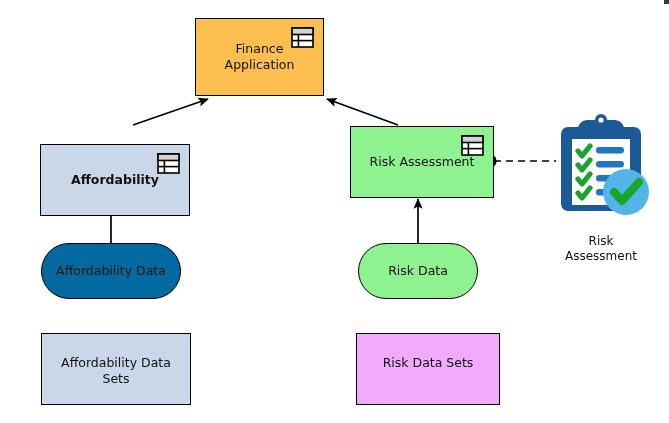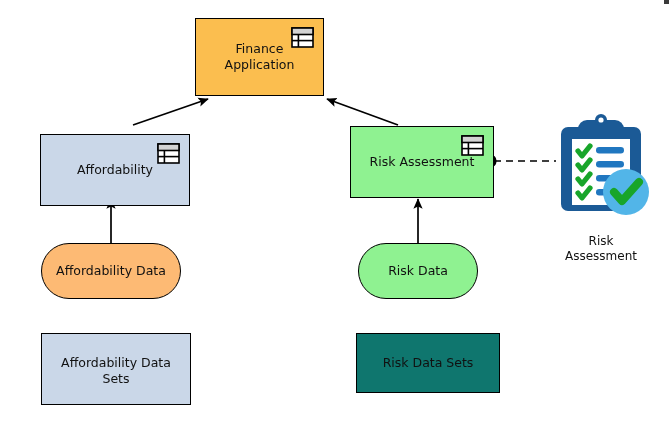--- a/index.html
+++ b/index.html
@@ -114,53 +114,53 @@
   <div class="node" style="left:195px; top:18px; width:129px; height:78px; background:#fbbe4f;">
     <svg class="glyph-table" viewBox="0 0 23 21" xmlns="http://www.w3.org/2000/svg">
       <rect x="1" y="1" width="21" height="19" fill="#ffffff" stroke="#000000" stroke-width="1.6"></rect>
       <rect x="1" y="1" width="21" height="6.5" fill="#d3d3d3" stroke="#000000" stroke-width="1.6"></rect>
       <line x1="1" y1="13.6" x2="22" y2="13.6" stroke="#000000" stroke-width="1.6"></line>
       <line x1="7.4" y1="7.5" x2="7.4" y2="20" stroke="#000000" stroke-width="1.6"></line>
     </svg>
     <span class="label">Finance Application</span>
   </div>
 
-  <div class="node" style="left:40px; top:134px; width:150px; height:72px; background:#cad7e8;">
+  <div class="node" style="left:40px; top:144px; width:150px; height:72px; background:#cad7e8;font-weight:bold;">
     <svg class="glyph-table" viewBox="0 0 23 21" xmlns="http://www.w3.org/2000/svg">
       <rect x="1" y="1" width="21" height="19" fill="#ffffff" stroke="#000000" stroke-width="1.6"></rect>
       <rect x="1" y="1" width="21" height="6.5" fill="#d3d3d3" stroke="#000000" stroke-width="1.6"></rect>
       <line x1="1" y1="13.6" x2="22" y2="13.6" stroke="#000000" stroke-width="1.6"></line>
       <line x1="7.4" y1="7.5" x2="7.4" y2="20" stroke="#000000" stroke-width="1.6"></line>
     </svg>
     <span class="label">Affordability</span>
   </div>
 
   <div class="node" style="left:350px; top:126px; width:144px; height:72px; background:#8ff291;">
     <svg class="glyph-table" viewBox="0 0 23 21" xmlns="http://www.w3.org/2000/svg">
       <rect x="1" y="1" width="21" height="19" fill="#ffffff" stroke="#000000" stroke-width="1.6"></rect>
       <rect x="1" y="1" width="21" height="6.5" fill="#d3d3d3" stroke="#000000" stroke-width="1.6"></rect>
       <line x1="1" y1="13.6" x2="22" y2="13.6" stroke="#000000" stroke-width="1.6"></line>
       <line x1="7.4" y1="7.5" x2="7.4" y2="20" stroke="#000000" stroke-width="1.6"></line>
     </svg>
     <span class="label">Risk Assessment</span>
   </div>
 
-  <div class="node stadium" style="left:41px; top:243px; width:140px; height:56px; background:#fdba74;">
+  <div class="node stadium" style="left:41px; top:243px; width:140px; height:56px; background:#0369a1;">
     <span class="label">Affordability Data</span>
   </div>
 
   <div class="node top-text" style="left:41px; top:333px; width:150px; height:72px; background:#cad7e8;">
     <span class="label">Affordability Data Sets</span>
   </div>
 
   <div class="node stadium" style="left:358px; top:243px; width:120px; height:56px; background:#8ff291;">
     <span class="label">Risk Data</span>
   </div>
 
-  <div class="node top-text" style="left:356px; top:333px; width:144px; height:60px; background:#0f766e;">
+  <div class="node top-text" style="left:356px; top:333px; width:144px; height:72px; background:#f0abfc;">
     <span class="label">Risk Data Sets</span>
   </div>
 
   <div class="icon-group" style="left:549px; top:113px; width:104px;">
     <svg width="100" height="104" viewBox="0 0 100 104" xmlns="http://www.w3.org/2000/svg">
 
       <path d="M36 7 h28 a9 9 0 0 1 9 9 v5 h-46 v-5 a9 9 0 0 1 9 -9 z" fill="#1b5a96"></path>
       <circle cx="50" cy="7" r="6" fill="#1b5a96"></circle>
       <circle cx="50" cy="7" r="2.6" fill="#ffffff"></circle>
 

